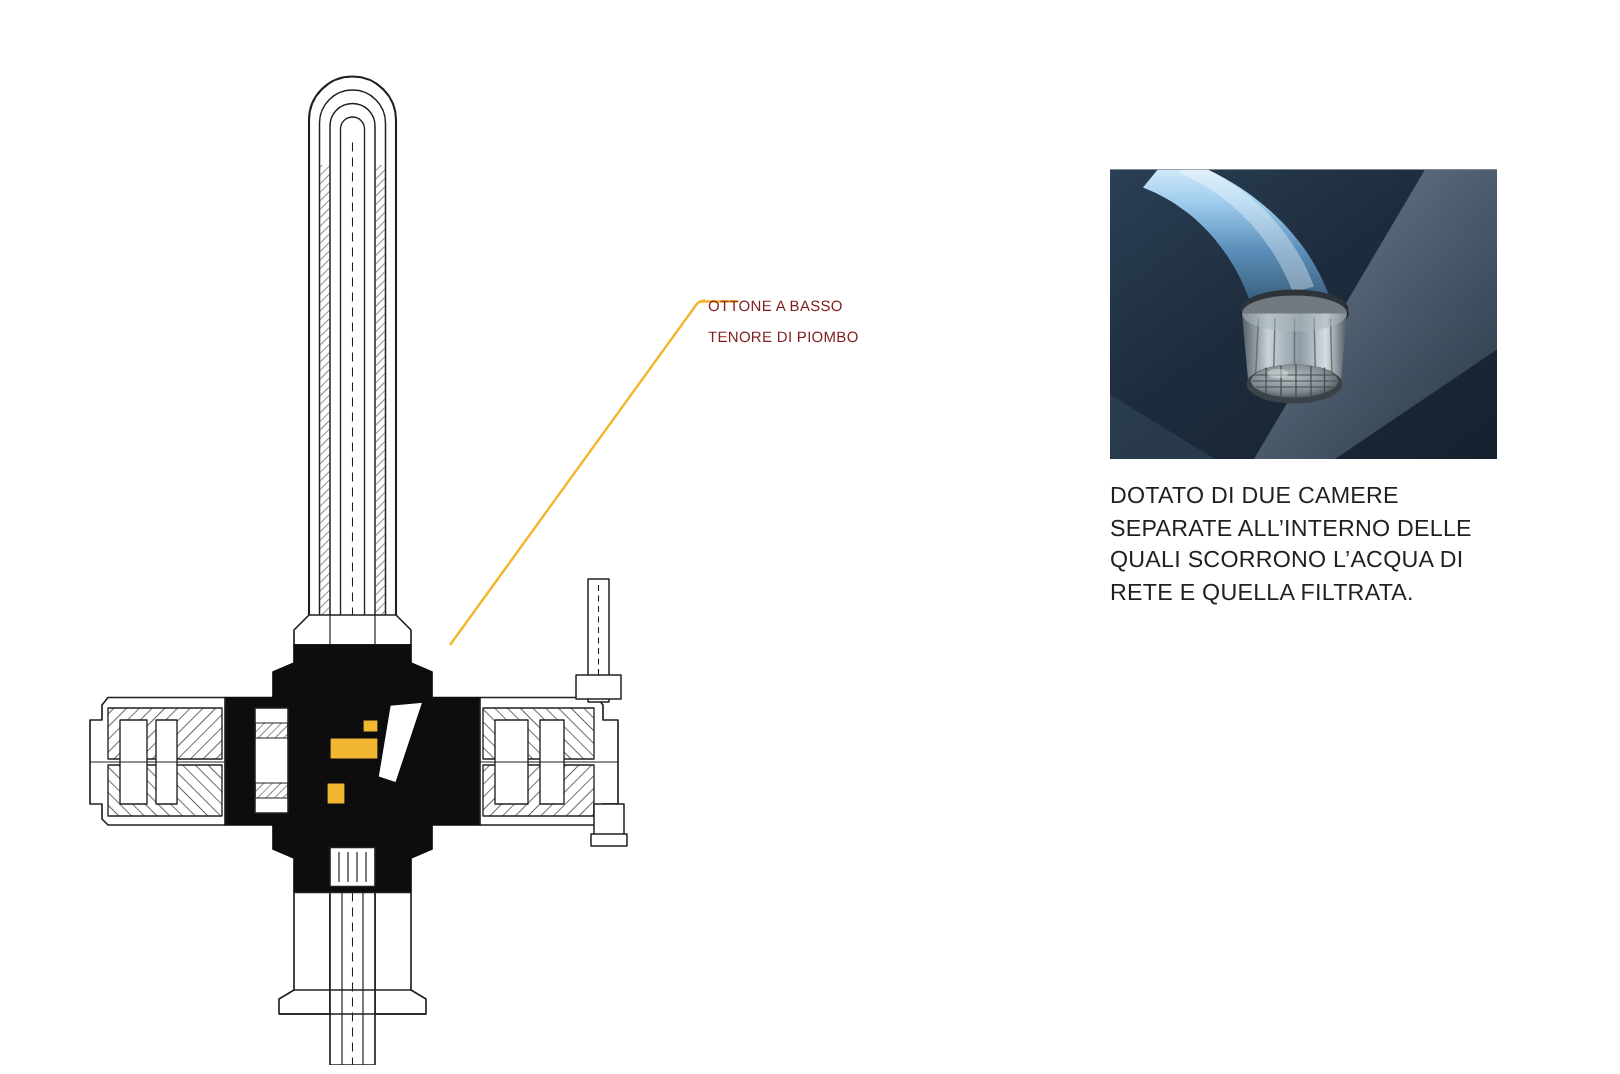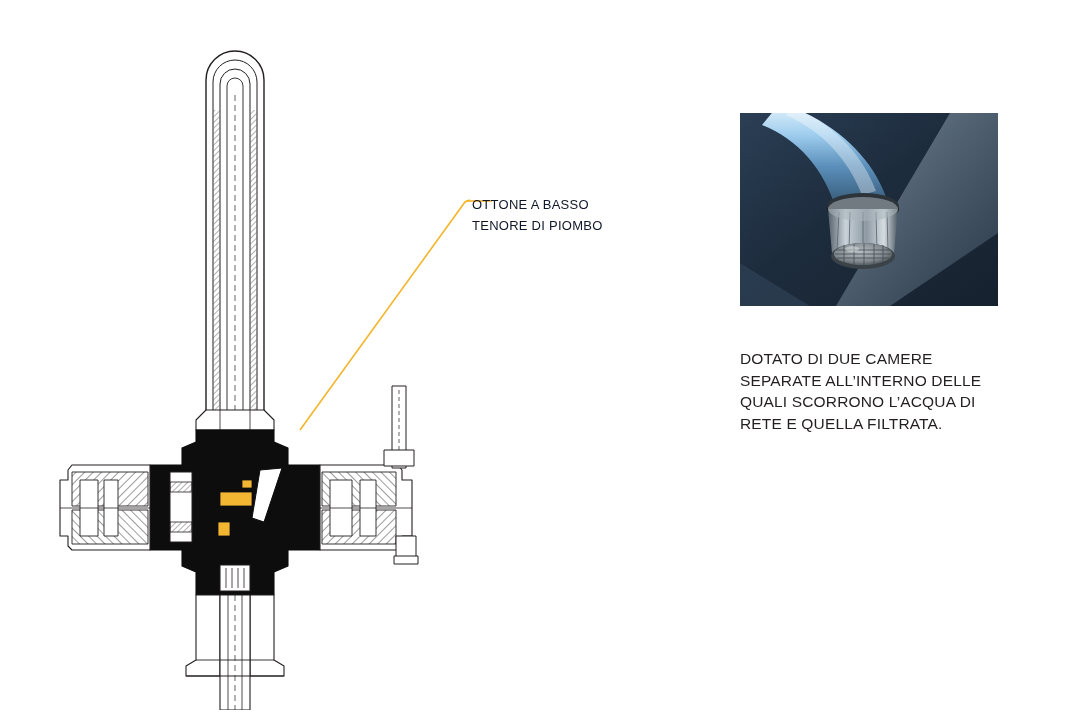--- a/index.html
+++ b/index.html
@@ -31,24 +31,24 @@
     width: 470px;
     height: 700px;
   }
 
   
   .callout-label {
     position: absolute;
     left: 472px;
     top: 194px;
     width: 220px;
-    font-size: 13px;
+    font-size: 10px;
     line-height: 21px;
     letter-spacing: 0.02em;
-    color: #0f172a;
+    color: #7f1d1d;
     white-space: pre-line;
   }
 
   .callout-line {
     position: absolute;
     left: 280px;
     top: 190px;
     width: 220px;
     height: 300px;
     pointer-events: none;
@@ -64,21 +64,20 @@
     overflow: hidden;
     background: #1d2a3a;
   }
 
   
   .text-col {
     position: absolute;
     left: 740px;
     top: 320px;
     width: 270px;
-    margin-top: 28px;
   }
   .para {
     font-size: 15.5px;
     line-height: 21.5px;
     letter-spacing: 0.01em;
     color: #231f20;
     white-space: pre-line;
   }
   .para + .para { margin-top: 21px; }
 </style>

